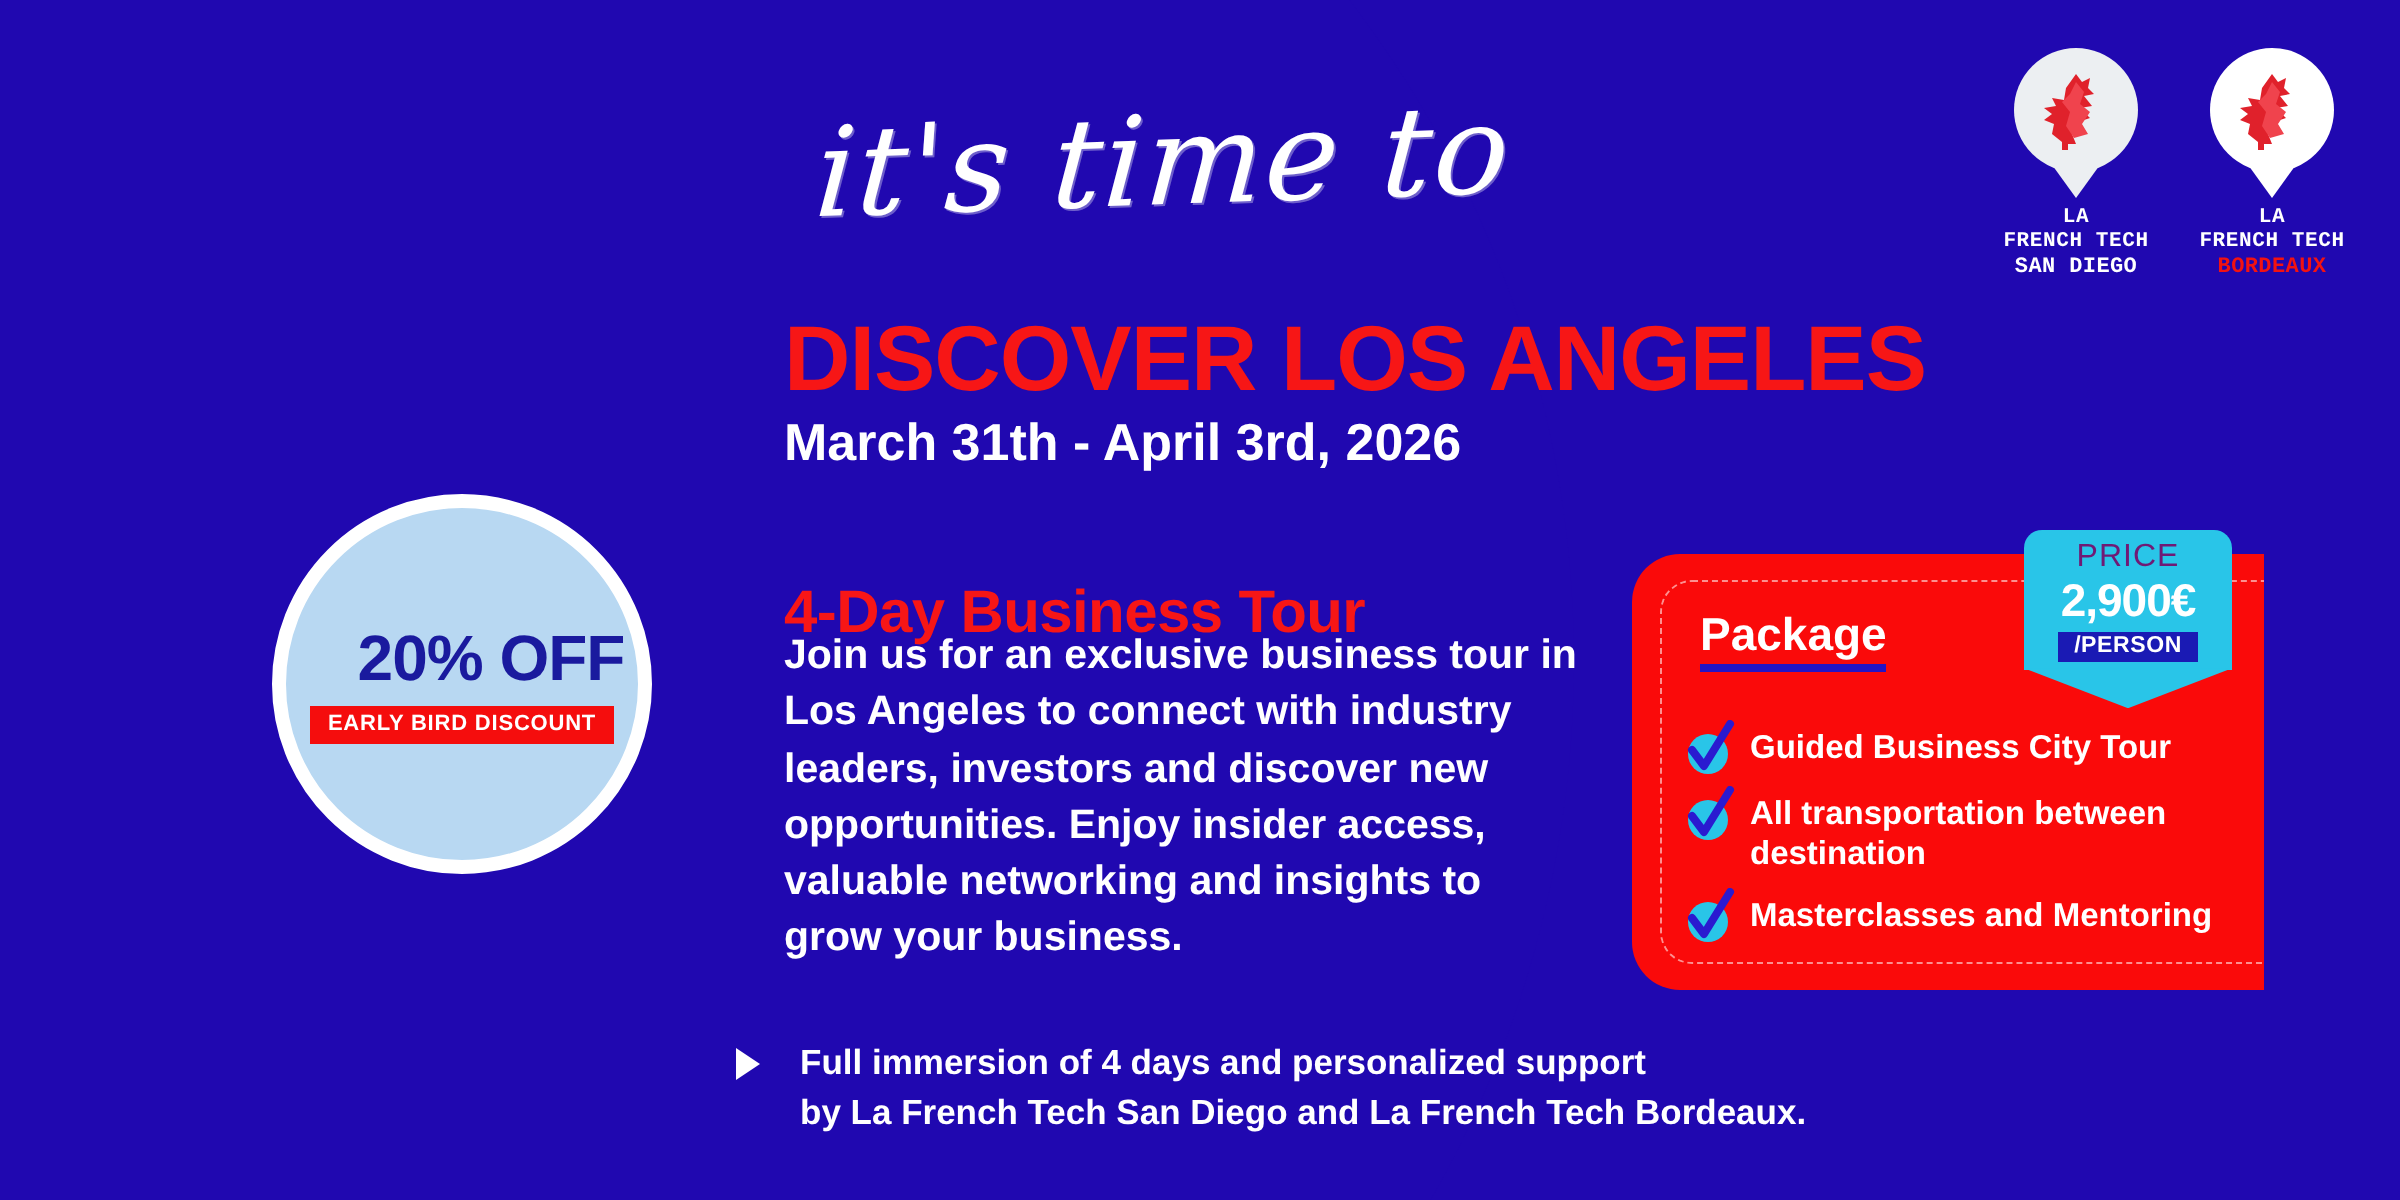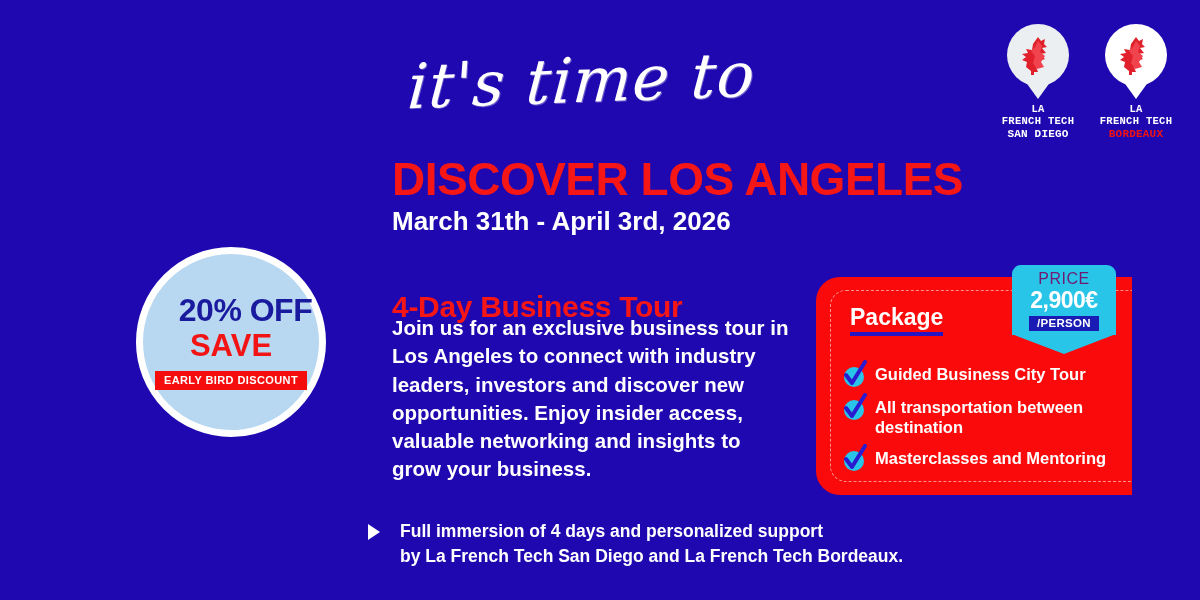--- a/index.html
+++ b/index.html
@@ -446,21 +446,20 @@
 
   <div class="script">it's time to</div>
   <div class="h-discover">DISCOVER LOS ANGELES</div>
   <div class="h-dates">March 31th - April 3rd, 2026</div>
 
   <div class="h-tour">4-Day Business Tour</div>
   <div class="body-copy">Join us for an exclusive business tour in Los Angeles to connect with industry leaders, investors and discover new opportunities. Enjoy insider access, valuable networking and insights to grow your business.</div>
 
   <div class="badge">
     <div class="pct">20% OFF</div>
-    <div class="save">SAVE</div>
     <div class="eb">EARLY BIRD DISCOUNT</div>
   </div>
 
   <div class="package">
     <div class="dashed"></div>
     <div class="pkg-title">Package</div>
     <div class="pkg-list">
 
       <div class="pkg-item">
         <span class="check">

